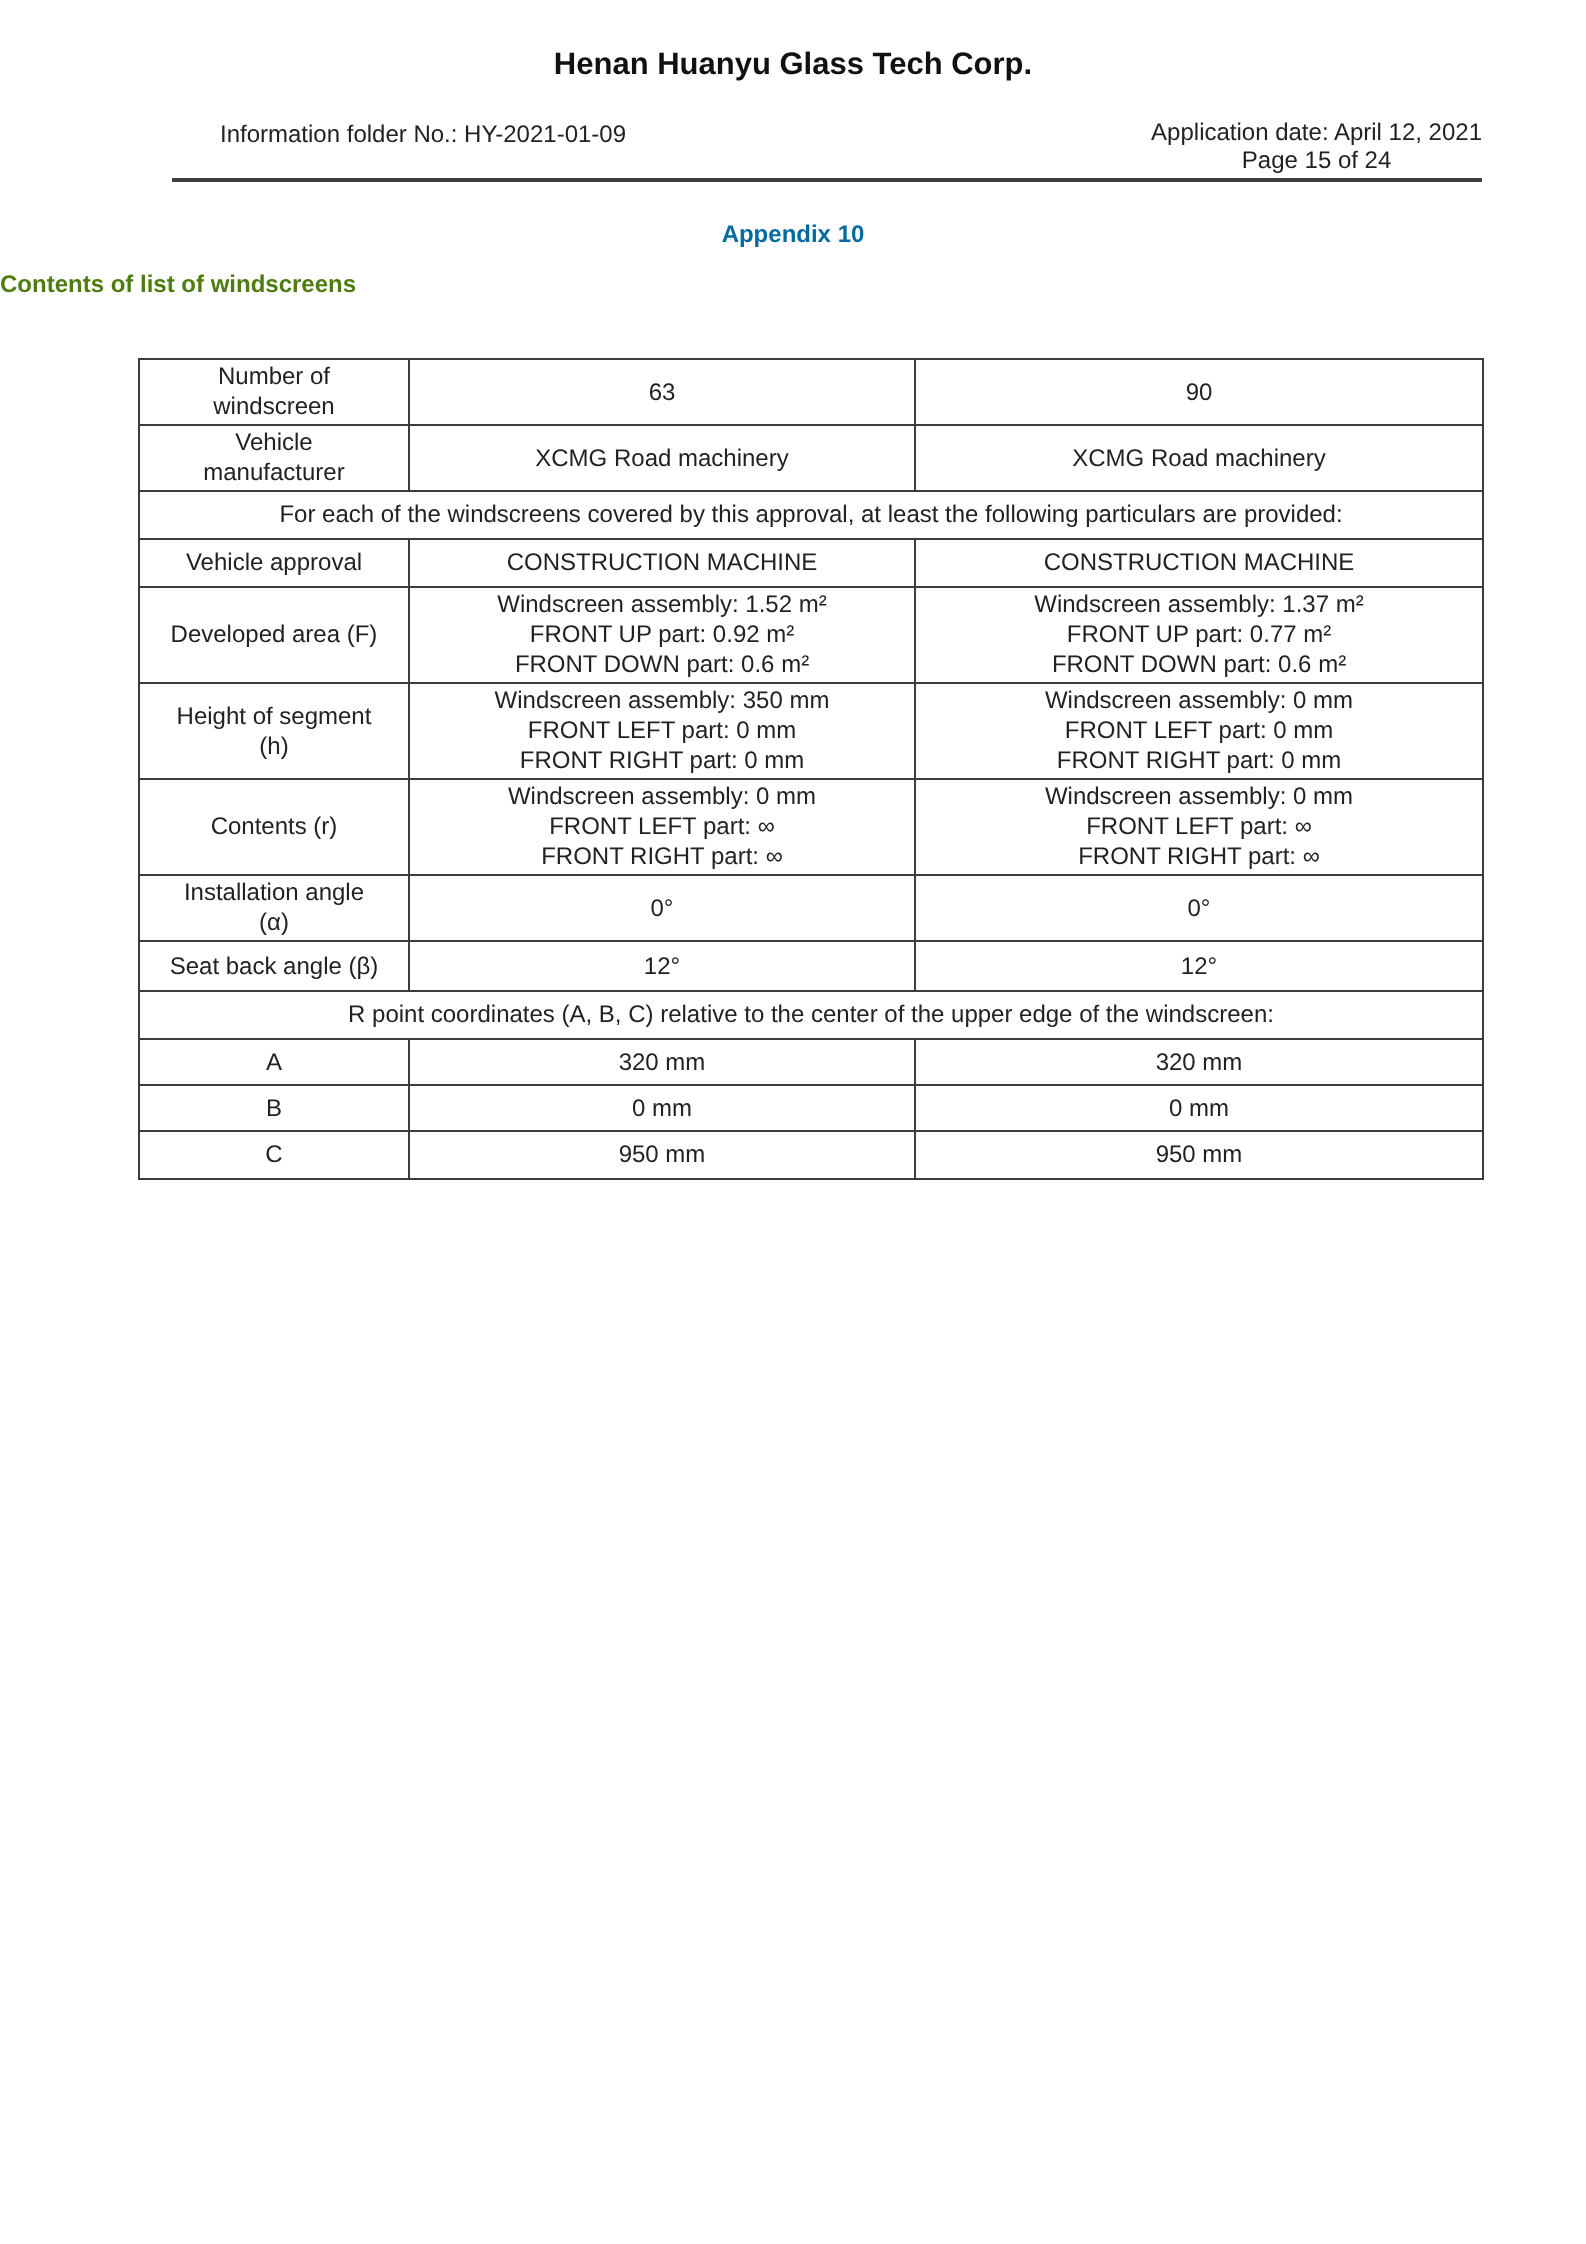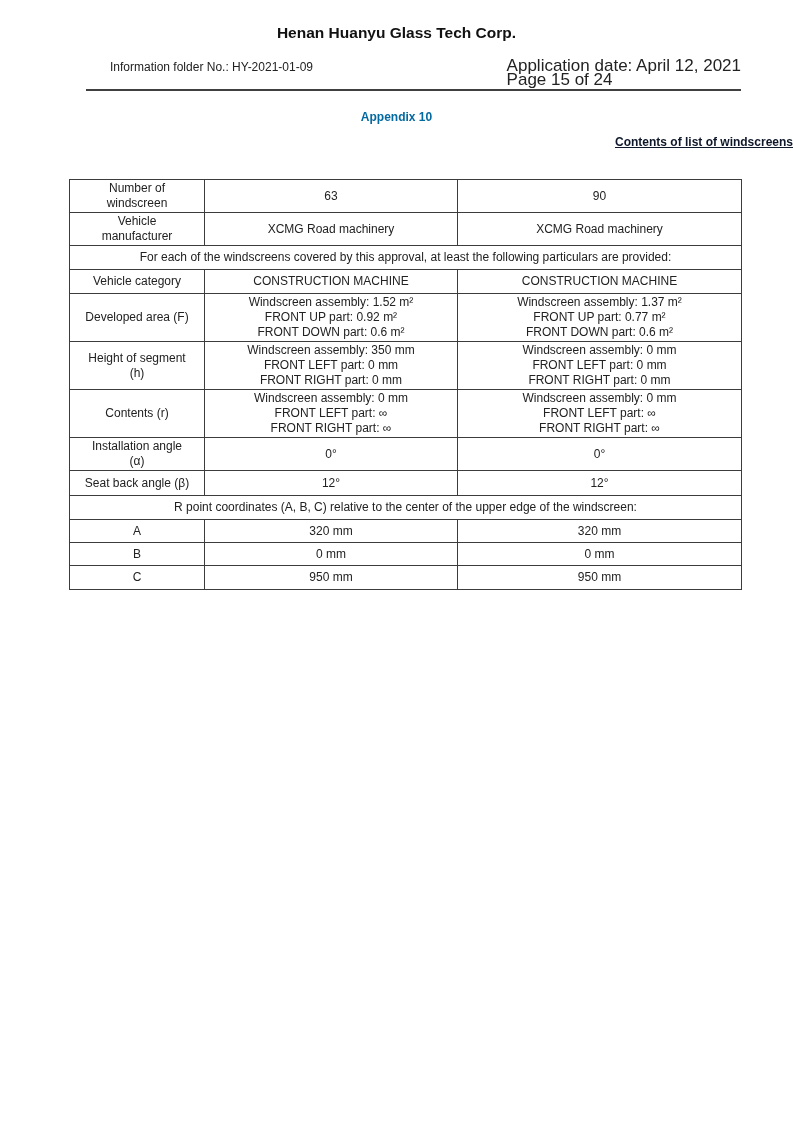--- a/index.html
+++ b/index.html
@@ -29,39 +29,38 @@
     justify-content: space-between;
     align-items: flex-start;
   }
   .header-left {
     font-size: 12px;
     padding-left: 24px;
     padding-top: 1px;
     color: #222;
   }
   .header-right {
-    font-size: 17px;
-    text-align: left;
+    font-size: 12px;
+    text-align: center;
     line-height: 14px;
     color: #222;
   }
   .appendix-title {
     margin-top: 19px;
     text-align: center;
     font-size: 12px;
     font-weight: bold;
     color: #0369a1;
   }
   .doc-subtitle {
     margin-top: 11px;
-    text-align: right;
+    text-align: left;
     font-size: 12px;
     font-weight: bold;
-    color: #0f172a;
-    text-decoration: underline;
+    color: #4d7c0f;
   }
   table.main {
     margin: 30px 0 0 69px;
     width: 672px;
     border-collapse: collapse;
     table-layout: fixed;
   }
   table.main td {
     border: 1px solid #3c3c3c;
     font-size: 12px;
@@ -112,21 +111,21 @@
       <tr style="height:31px">
         <td>Vehicle
 manufacturer</td>
         <td>XCMG Road machinery</td>
         <td>XCMG Road machinery</td>
       </tr>
       <tr style="height:24px">
         <td colspan="3" class="span-left">For each of the windscreens covered by this approval, at least the following particulars are provided:</td>
       </tr>
       <tr style="height:24px">
-        <td>Vehicle category</td>
+        <td>Vehicle approval</td>
         <td>CONSTRUCTION MACHINE</td>
         <td>CONSTRUCTION MACHINE</td>
       </tr>
       <tr style="height:47px">
         <td>Developed area (F)</td>
         <td>Windscreen assembly: 1.52 m²
 FRONT UP part: 0.92 m²
 FRONT DOWN part: 0.6 m²</td>
         <td>Windscreen assembly: 1.37 m²
 FRONT UP part: 0.77 m²

